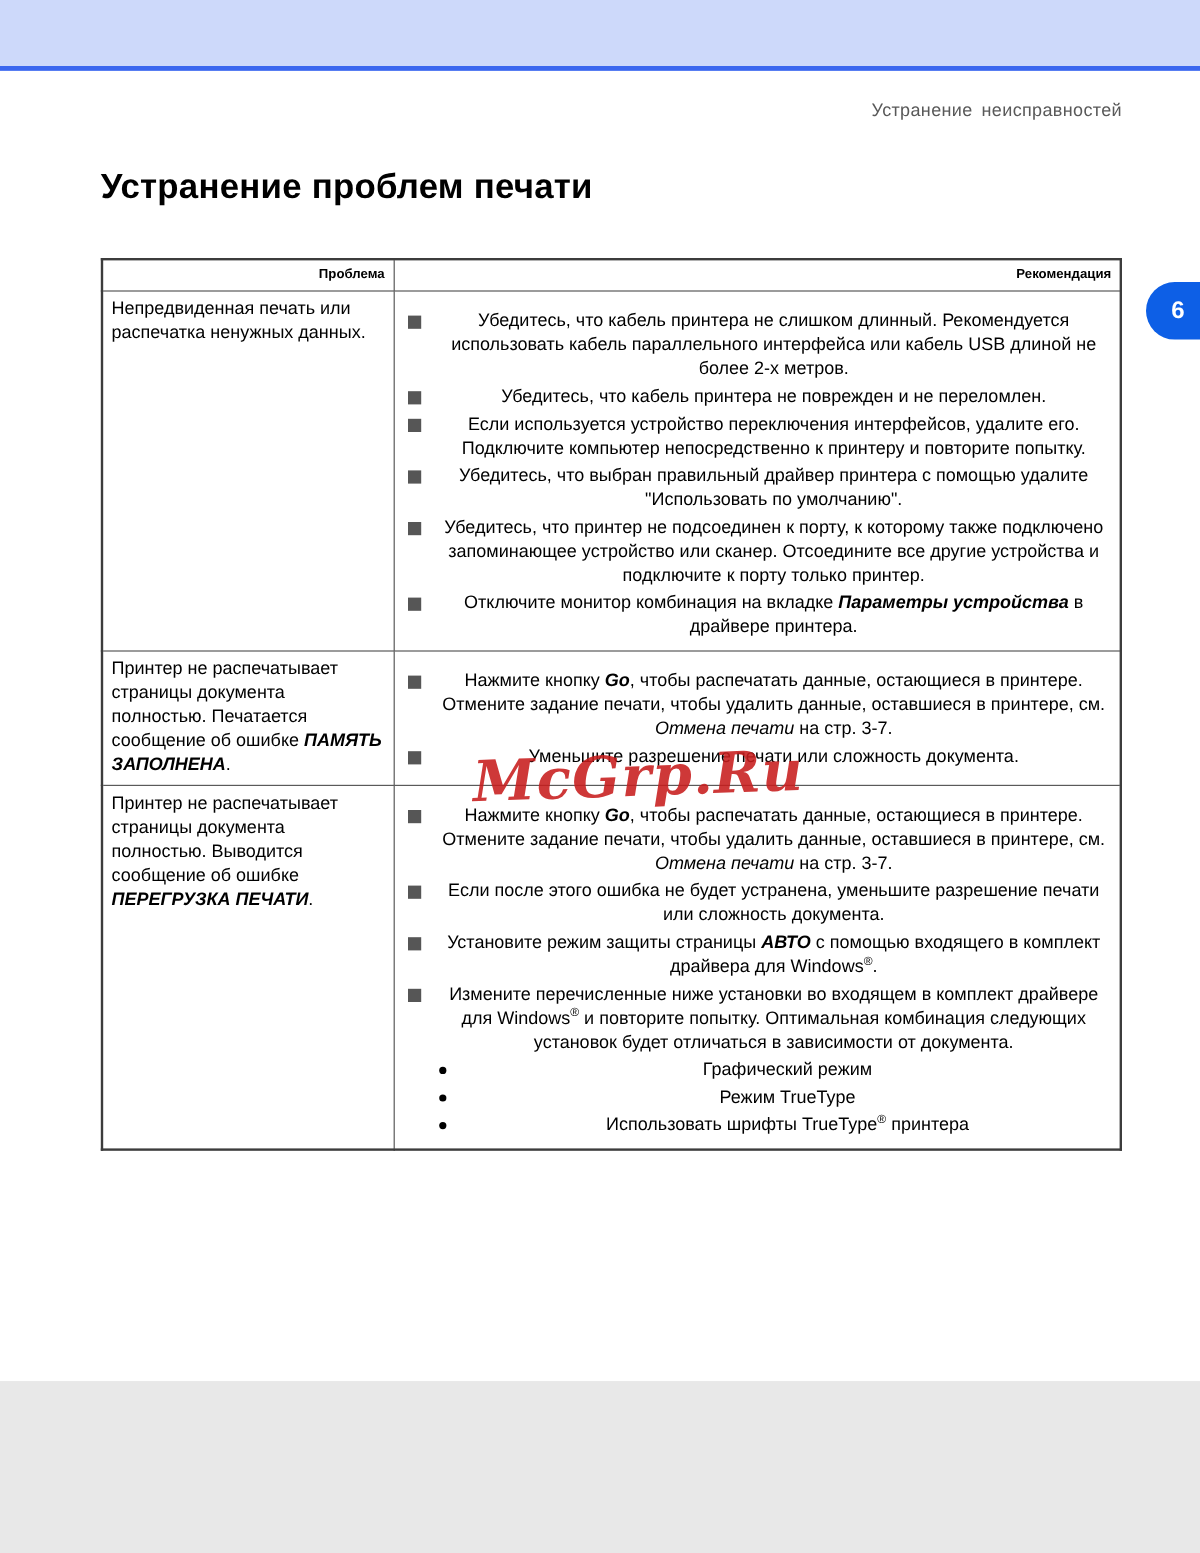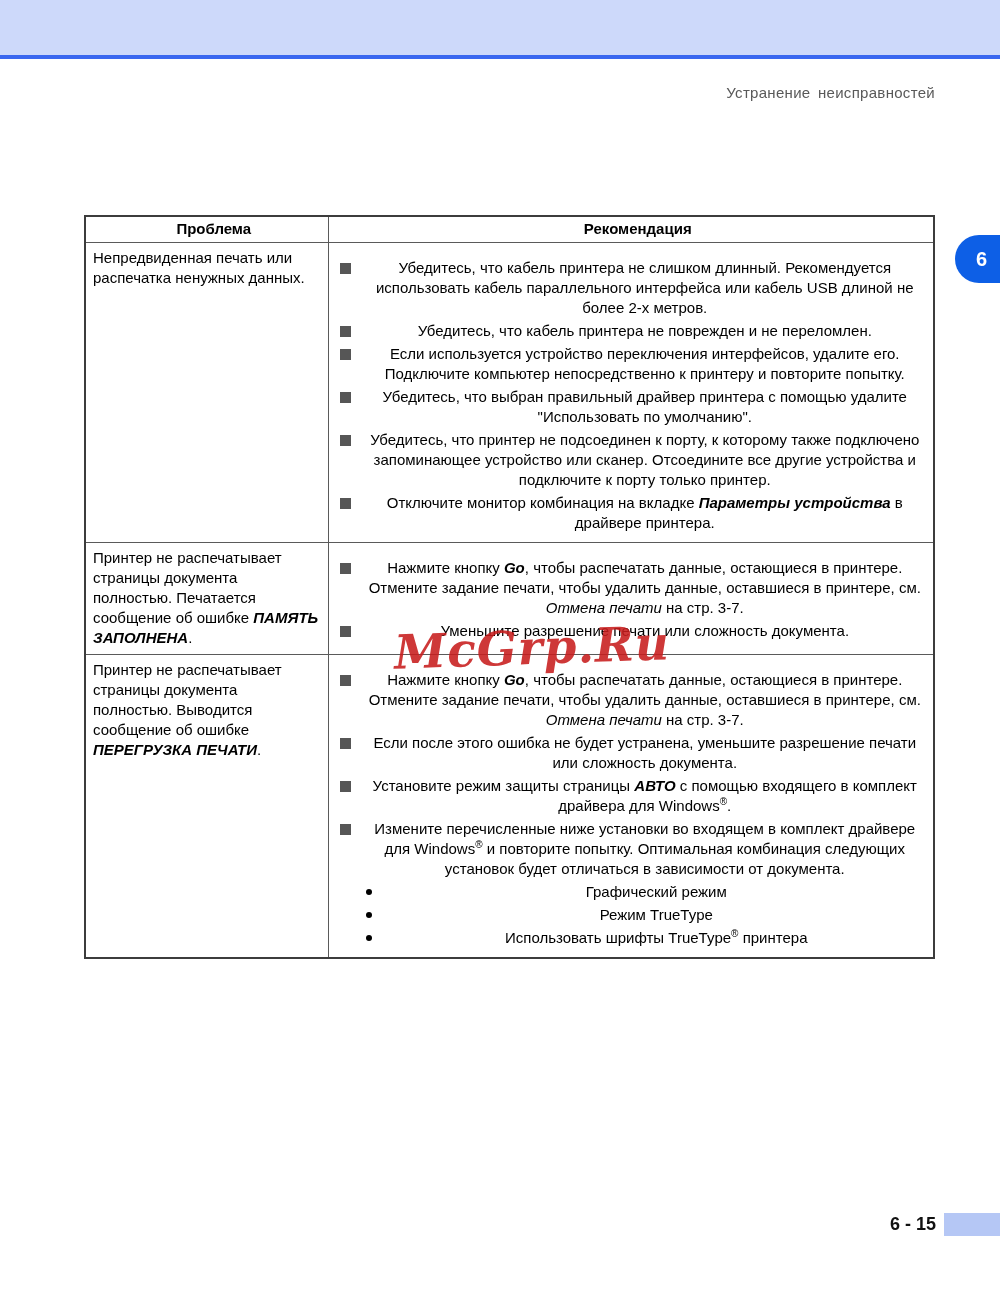--- a/index.html
+++ b/index.html
@@ -3,21 +3,21 @@
 <meta charset="utf-8">
 <style>
   :root{
     --c-band:#cdd9fa; --c-band-line:#3a67ef; --c-badge:#0d5fe6;
     --c-footer-bar:#b5c7f5; --c-watermark:#c81d1d; --c-running:#595959;
     --c-border-dark:#3c3c3c; --c-border:#5a5a5a; --c-bullet:#565656;
   }
   *{margin:0;padding:0;box-sizing:border-box;}
   html,body{background:#e8e8e8;}
   .page{
-    position:relative;width:1000px;height:1294px;background:#ffffff;
+    position:relative;width:1000px;height:1151px;background:#ffffff;
     font-family:"Liberation Sans","DejaVu Sans",sans-serif;color:#111;
     margin:0 auto;overflow:hidden;
   }
   .top-band{
     position:absolute;top:0;left:0;width:1000px;height:59px;
     background:var(--c-band);border-bottom:4px solid var(--c-band-line);
   }
   .running-header{
     position:absolute;top:84px;right:65px;font-size:15px;
     color:var(--c-running);word-spacing:3px;letter-spacing:0.3px;
@@ -35,21 +35,21 @@
   table.trouble{
     position:absolute;top:215px;left:84px;width:851px;
     border-collapse:collapse;table-layout:fixed;
     font-size:15px;line-height:20px;color:#000;
   }
   table.trouble, table.trouble th, table.trouble td{
     border:1px solid var(--c-border);
   }
   table.trouble{border:2px solid var(--c-border-dark);}
   th.col-problem, td.problem{width:243px;}
-  th{text-align:center;font-weight:bold;padding:2px 7px 3px 21px;font-size:15px;}
+  th{text-align:right;font-weight:bold;padding:2px 7px 3px 21px;font-size:11px;}
   td{vertical-align:top;padding:4px 7px 6px 7px;}
   td.rec{border-left-style:double;border-left-width:3px;padding:12px 8px 6px 9px;text-align:center;}
   .problem-inner{padding-top:1px;}
   .row-0 .problem-inner{min-height:288px;}
   .row-1 .problem-inner{min-height:86px;}
   .row-2 .problem-inner{min-height:271px;}
   .row-3 .problem-inner{min-height:80px;}
   .rec-item{display:flex;margin:3px 0 3px 0;}
   .rec-item .sq{
     flex:0 0 auto;width:11px;height:11px;background:var(--c-bullet);
@@ -81,20 +81,21 @@
 </style>
 </head>
 <body>
 
 <div class="page">
 
   <div class="top-band"></div>
 
   <div class="running-header">Устранение неисправностей</div>
 
+  <h1 class="page-title">Устранение проблем печати</h1>
 
   <div class="chapter-badge">
     <span>6</span>
   </div>
 
   <table class="trouble">
     <thead>
       <tr>
         <th class="col-problem">Проблема</th>
         <th>Рекомендация</th>

